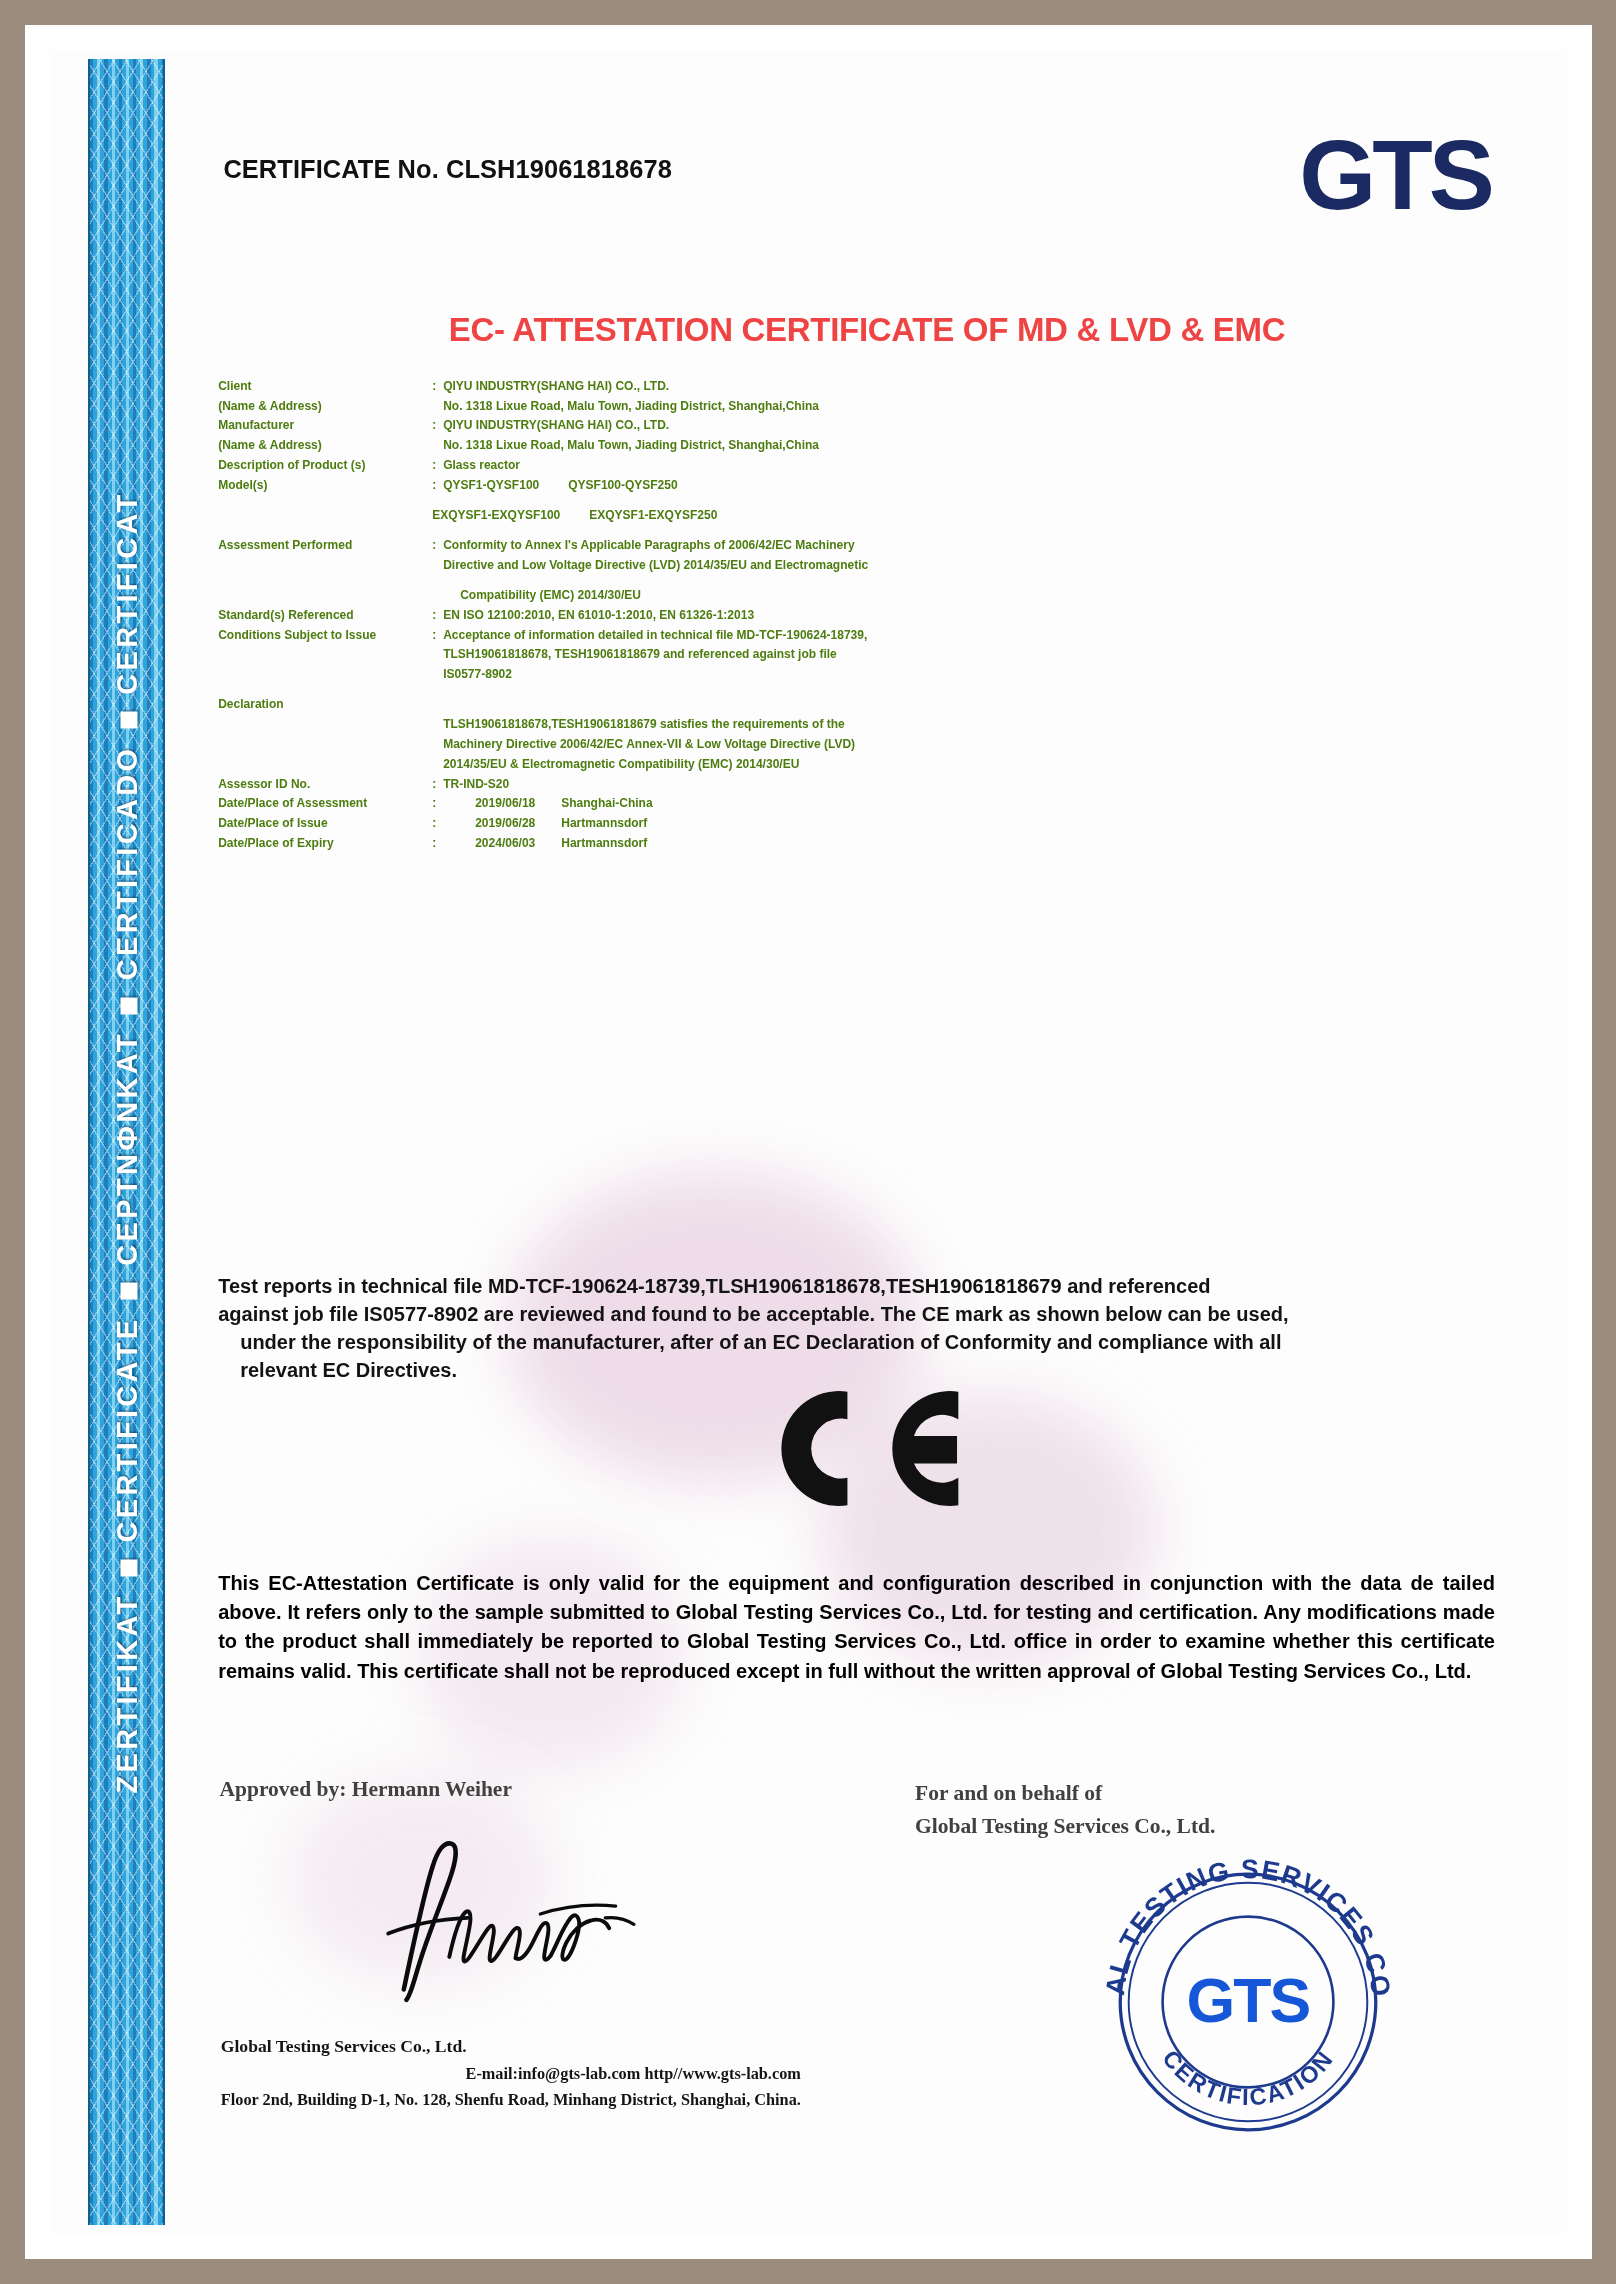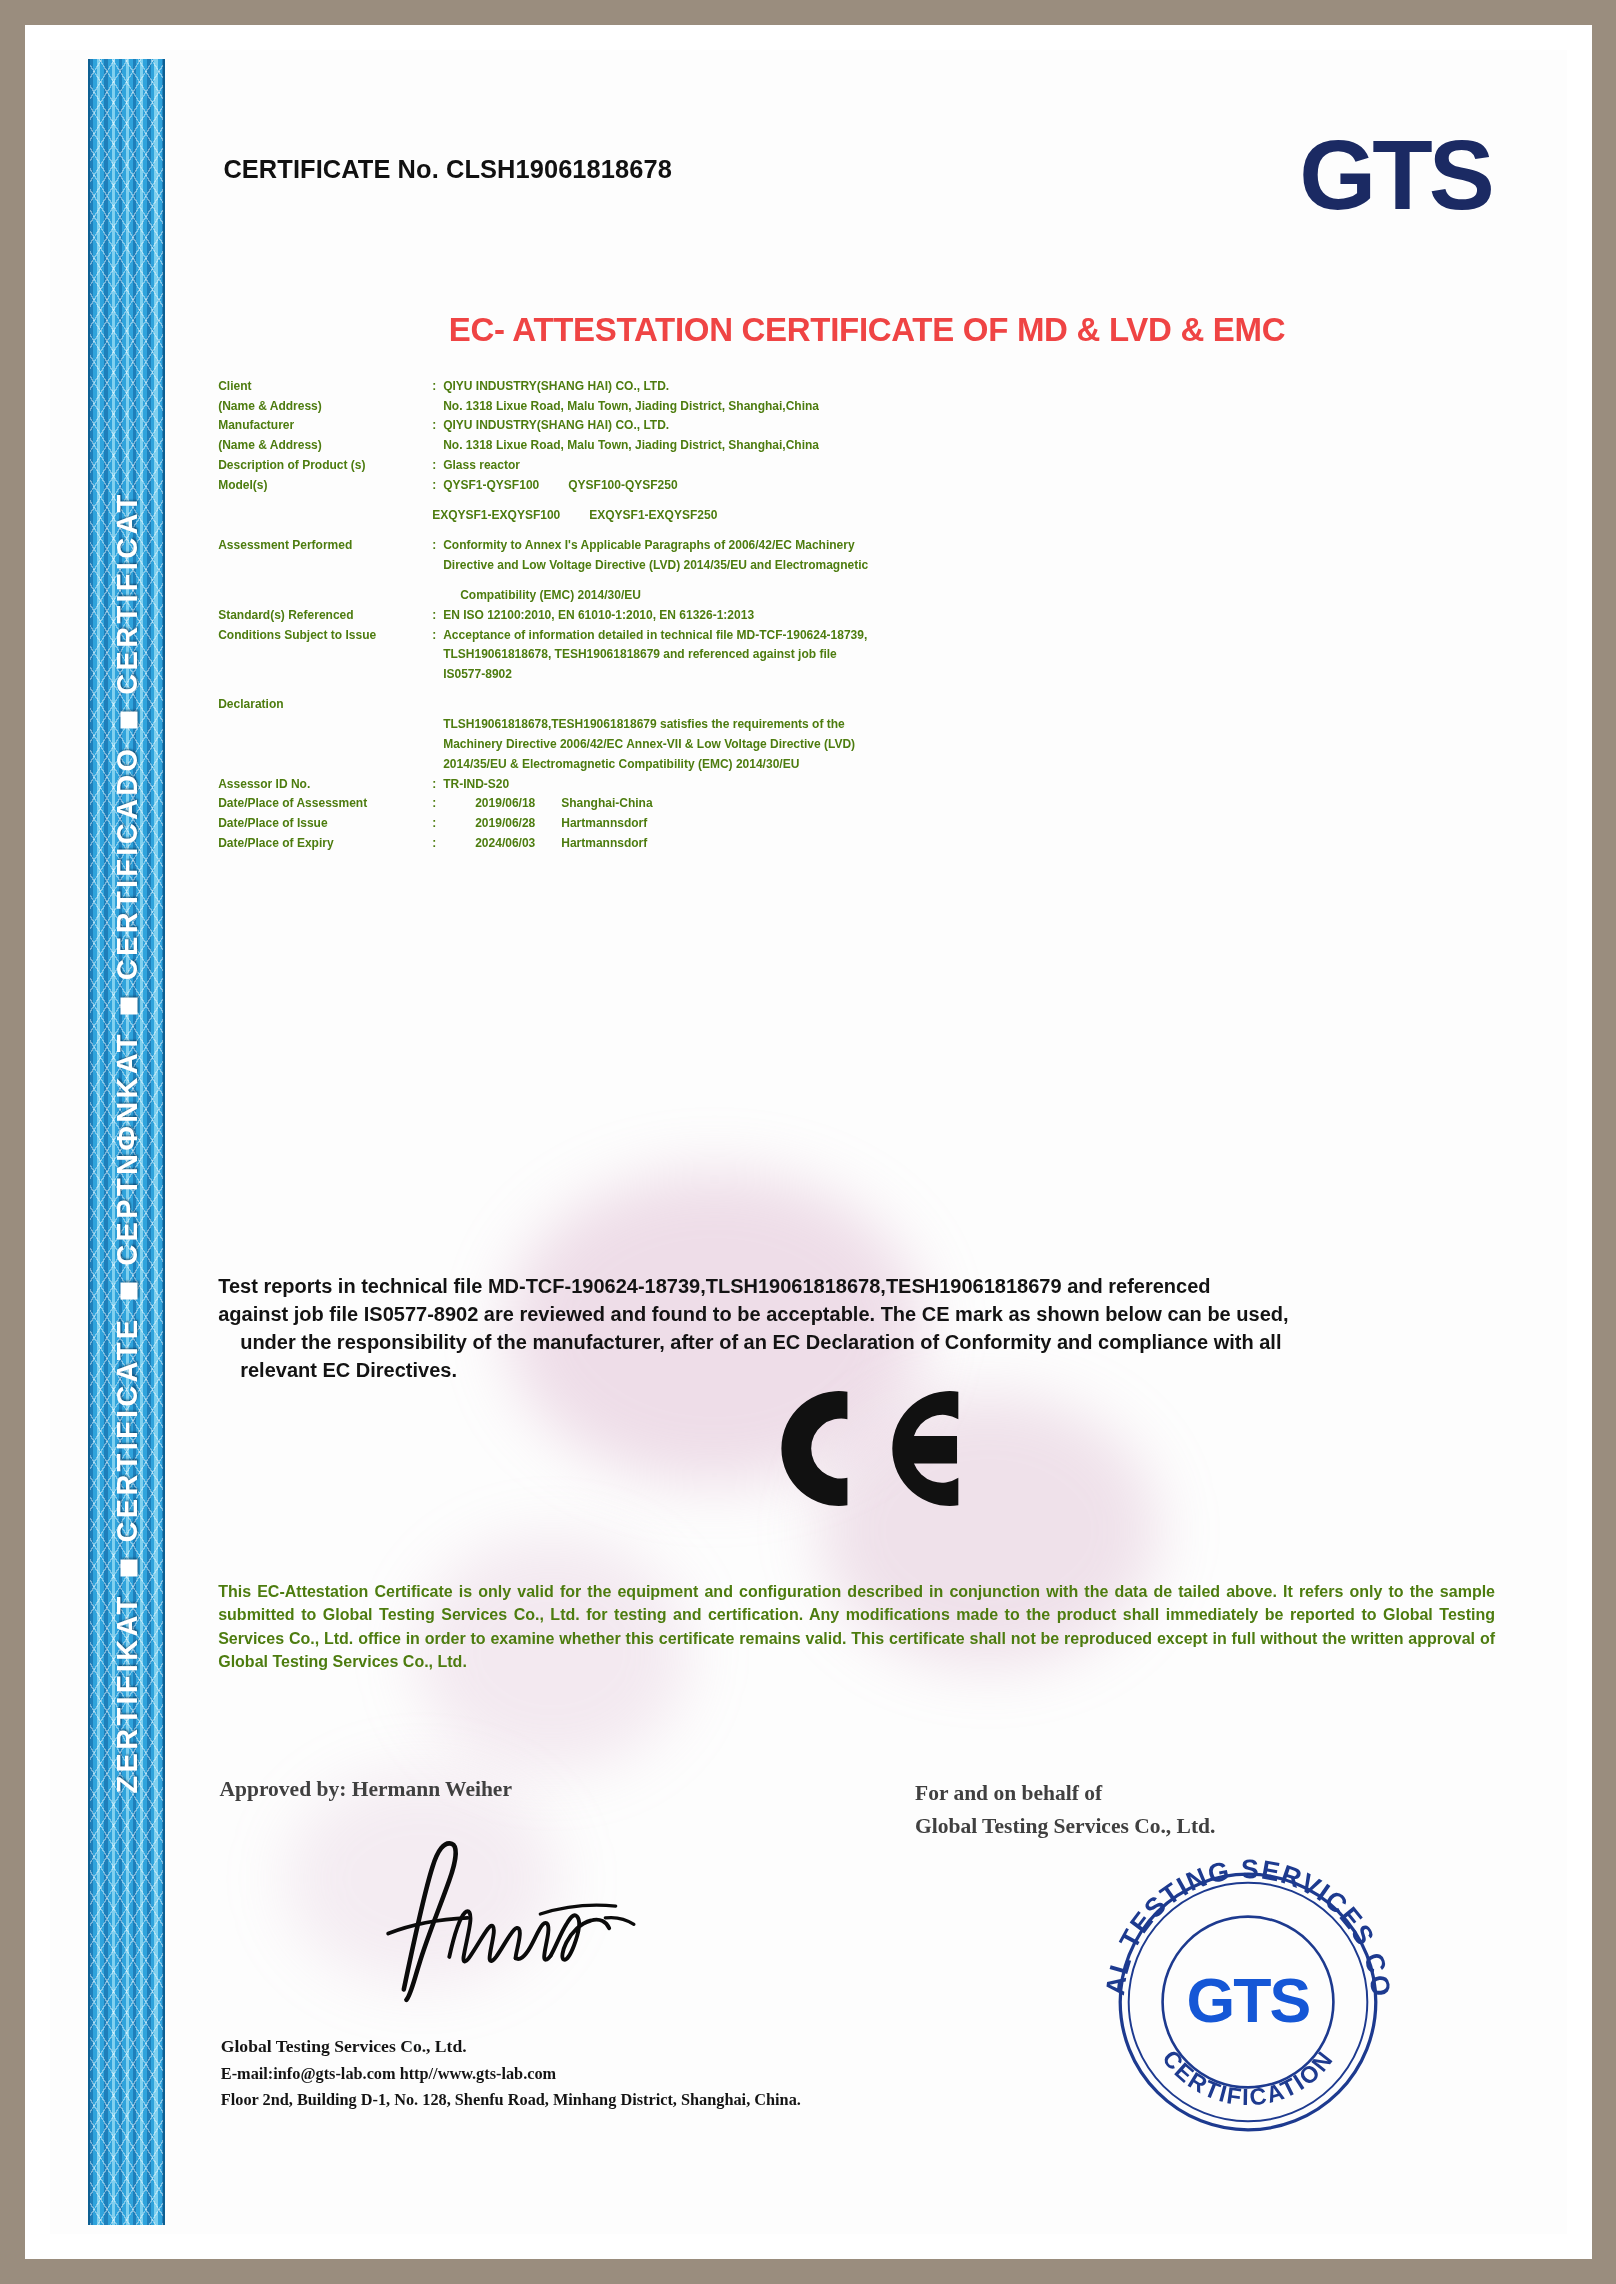--- a/index.html
+++ b/index.html
@@ -132,24 +132,23 @@
   
   .ce-wrap{
     position:absolute;left:0;right:0;top:1330px;
     display:flex;justify-content:center;align-items:center;
   }
   .ce-mark{display:block;}
 
   
   .para-valid{
     position:absolute;left:5.2px;right:26px;top:1519px;
-    font-size:16px;font-weight:bold;color:#4d7c0f;
+    font-size:20px;font-weight:bold;color:#000000;
     line-height:1.46;
     text-align:justify;
-    margin-top:11px;
   }
 
   
   .sig-left{
     position:absolute;left:6.5px;top:1727px;width:652px;
   }
   .sig-right{
     position:absolute;right:137px;top:1727px;width:469px;text-align:left;
   }
   .serif{
@@ -166,21 +165,21 @@
     pointer-events:none;
   }
 
   .footer-lines{
     position:absolute;left:7.8px;top:1982px;
     font-family:"Liberation Serif",serif;
     font-weight:bold;color:#141414;
     line-height:1.62;
   }
   .f1{font-size:17.6px;}
-  .f2{font-size:16.3px;}
+  .f2{font-size:16.3px;text-align:right;}
   .f3{font-size:16.3px;}
 
   
   .seal{
     position:absolute;
     right:110px;top:1789px;
     width:326px;height:326px;
   }
 
   

